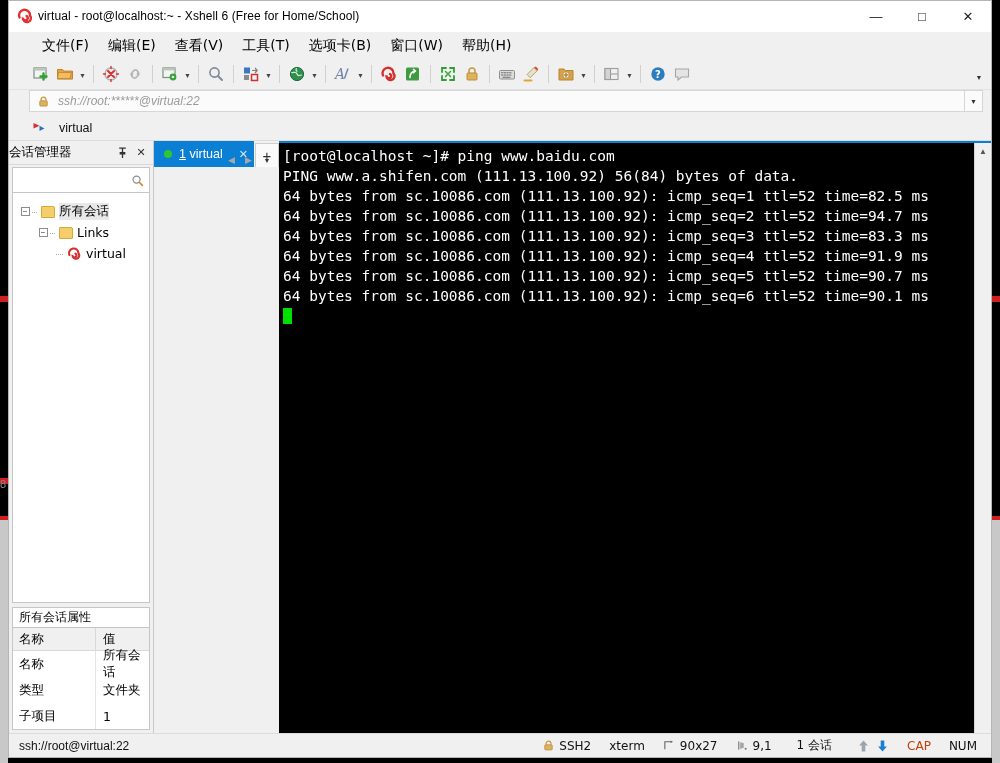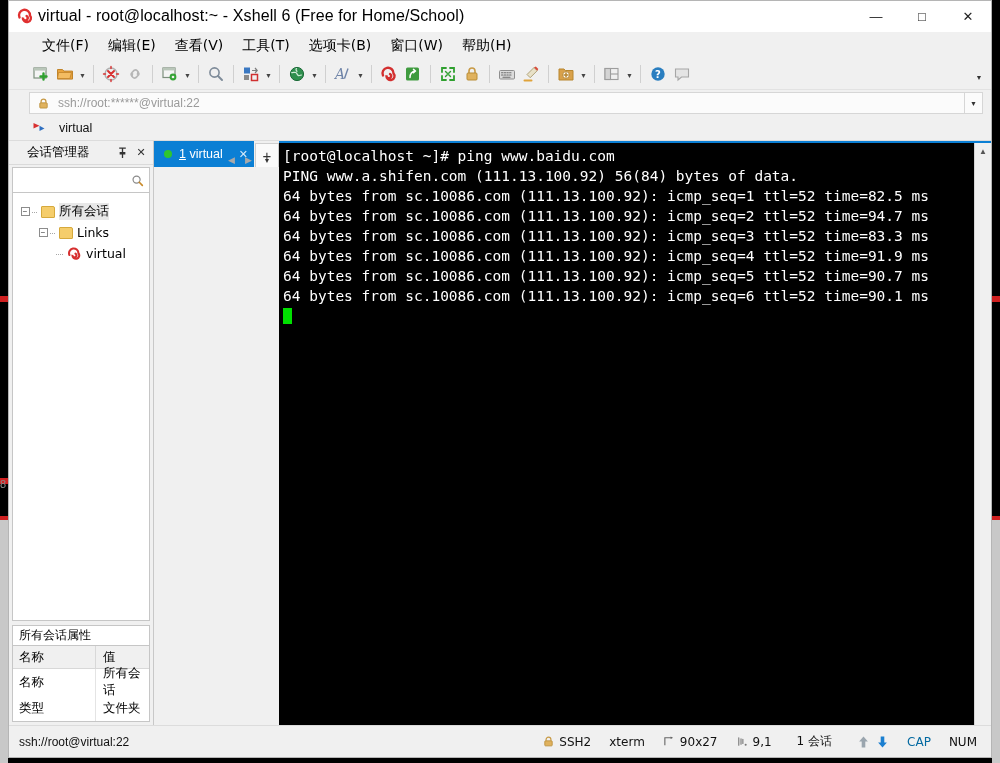--- a/index.html
+++ b/index.html
@@ -22,21 +22,21 @@
     border: 1px solid #b5b5b5;
     display: flex; flex-direction: column;
   }
 
   
   #titlebar {
     height: 31px; background: #ffffff; flex: none;
     display: flex; align-items: center; border-bottom: 1px solid #ffffff;
   }
   #title-icon { width: 26px; display: flex; align-items: center; justify-content: center; padding-left: 6px;}
-  #title-text { font-size: 16px; color: #000; flex: 1; padding-left: 3px; letter-spacing: .1px;}
+  #title-text { font-size: 12px; color: #000; flex: 1; padding-left: 3px; letter-spacing: .1px;}
   .wbtn {
     width: 46px; height: 31px; display: flex; align-items: center; justify-content: center;
     font-size: 13px; color: #222;
   }
 
   
   #menubar {
     height: 27px; background: #f0f0f0; flex: none;
     display: flex; align-items: center; padding-left: 24px;
   }
@@ -59,21 +59,21 @@
   .tb-sep { width: 1px; height: 18px; background: #d0d0d0; margin: 0 5px; }
   #tb-overflow {
     position: absolute; right: 4px; top: 0; height: 31px; width: 16px;
     display: flex; align-items: flex-end; justify-content: center; padding-bottom: 9px;
     font-size: 7px; color: #333;
   }
 
   
   #addrrow {
     height: 26px; background: #f0f0f0; flex: none; position: relative;
-    display: flex; align-items: center; padding: 0 8px 0 20px;
+    display: flex; align-items: flex-start; padding: 0 8px 0 20px; font-style: italic;
   }
   #addrbox {
     flex: 1; height: 22px; background: #fbfbfb; border: 1px solid #d6d6d6;
     display: flex; align-items: center; padding-left: 7px;
   }
   #addr-text { font-size: 12px; color: #9a9a9a; padding-left: 8px; }
   #addr-caret {
     width: 18px; height: 22px; display: flex; align-items: center; justify-content: center;
     font-size: 7px; color: #333; background: #fbfbfb; border: 1px solid #d6d6d6; border-left: none;
   }
@@ -86,21 +86,21 @@
   }
   #quick-label { font-size: 12.5px; color: #111; padding-left: 12px; }
 
   
   #body { flex: 1; display: flex; min-height: 0; background: #f0f0f0; }
 
   
   #sidebar { width: 145px; flex: none; display: flex; flex-direction: column; background: #f0f0f0; border-right: 1px solid #c8c8c8;}
   #sm-header {
     height: 24px; background: #f0f0f0; display: flex; align-items: center;
-    padding: 0 4px 0 18px; border-bottom: 1px solid #dadada;
+    padding: 0 4px 0 0; border-bottom: 1px solid #dadada;
   }
   #sm-title { font-size: 12.5px; color: #000; flex: 1; font-family: "DejaVu Sans","Liberation Sans",sans-serif;}
   .sm-hbtn { width: 16px; text-align: center; font-size: 11px; color: #333; }
   #sm-search {
     height: 26px; background: #fff; border: 1px solid #c6c6c6; margin: 2px 3px 0 3px;
     display: flex; align-items: center; justify-content: flex-end; padding-right: 5px;
   }
   #sm-tree { flex: 1; background: #fff; border: 1px solid #c6c6c6; border-top: none; margin: 0 3px; padding-top: 8px; overflow: hidden;}
   .tree-row { display: flex; align-items: center; height: 21px; font-size: 12.5px; color: #000; white-space: nowrap;}
   .tw { width: 12px; height: 21px; display:flex; align-items:center; justify-content:center; }
@@ -157,27 +157,27 @@
   }
   #term-cursor { display: inline-block; width: 9px; height: 16px; background: #00e000; vertical-align: -3px;}
   #term-scroll { width: 17px; background: #f0f0f0; border-left: 1px solid #d4d4d4; position: relative; }
   #term-scroll-up {
     height: 16px; display: flex; align-items: center; justify-content: center;
     font-size: 8px; color: #555;
   }
 
   
   #statusbar {
-    height: 32px; background: #f0f0f0; flex: none; display: flex; align-items: center;
+    height: 24px; background: #f0f0f0; flex: none; display: flex; align-items: center;
     border-top: 1px solid #dcdcdc; font-size: 12px; color: #111;
   }
   #status-left { padding-left: 10px; flex: 1; }
   .st-cell { display: flex; align-items: center; padding: 0 9px; white-space: nowrap;
              font-family: "DejaVu Sans","Liberation Sans",sans-serif; }
-  .st-dim { color: #0369a1; }
+  .st-dim { color: #c2410c; }
   .grip { width: 14px; height: 14px; margin-right: 3px; }
 
   
   svg { display: block; }
 </style>
 </head>
 <body>
 
 <div id="backdrop">
   <div class="bd-mark" style="left:0;top:296px;width:8px;height:6px;"></div>
@@ -469,20 +469,24 @@
             <span class="pc2">值</span>
           </div>
           <div class="pr">
             <span class="pc1">名称</span>
             <span class="pc2">所有会话</span>
           </div>
           <div class="pr">
             <span class="pc1">类型</span>
             <span class="pc2">文件夹</span>
           </div>
+          <div class="pr">
+            <span class="pc1">子项目</span>
+            <span class="pc2">1</span>
+          </div>
         </div>
       </div>
     </div>
 
     <div id="termside">
 
       <div id="tabbar">
         <div id="tab-active">
           <span id="tab-dot"></span>
           <span id="tab-label"><u>1</u> <span>virtual</span></span>

